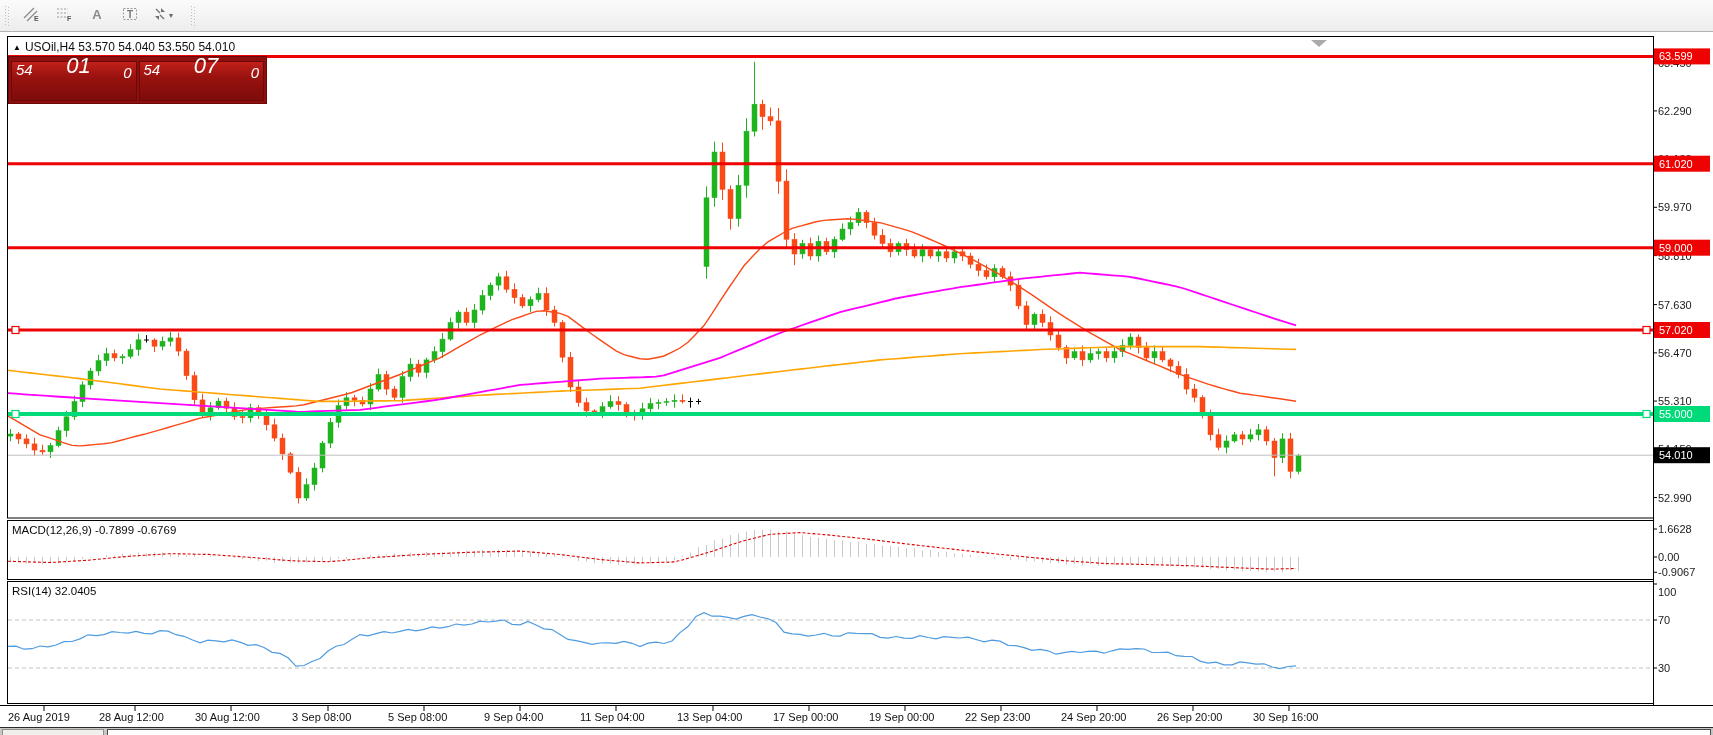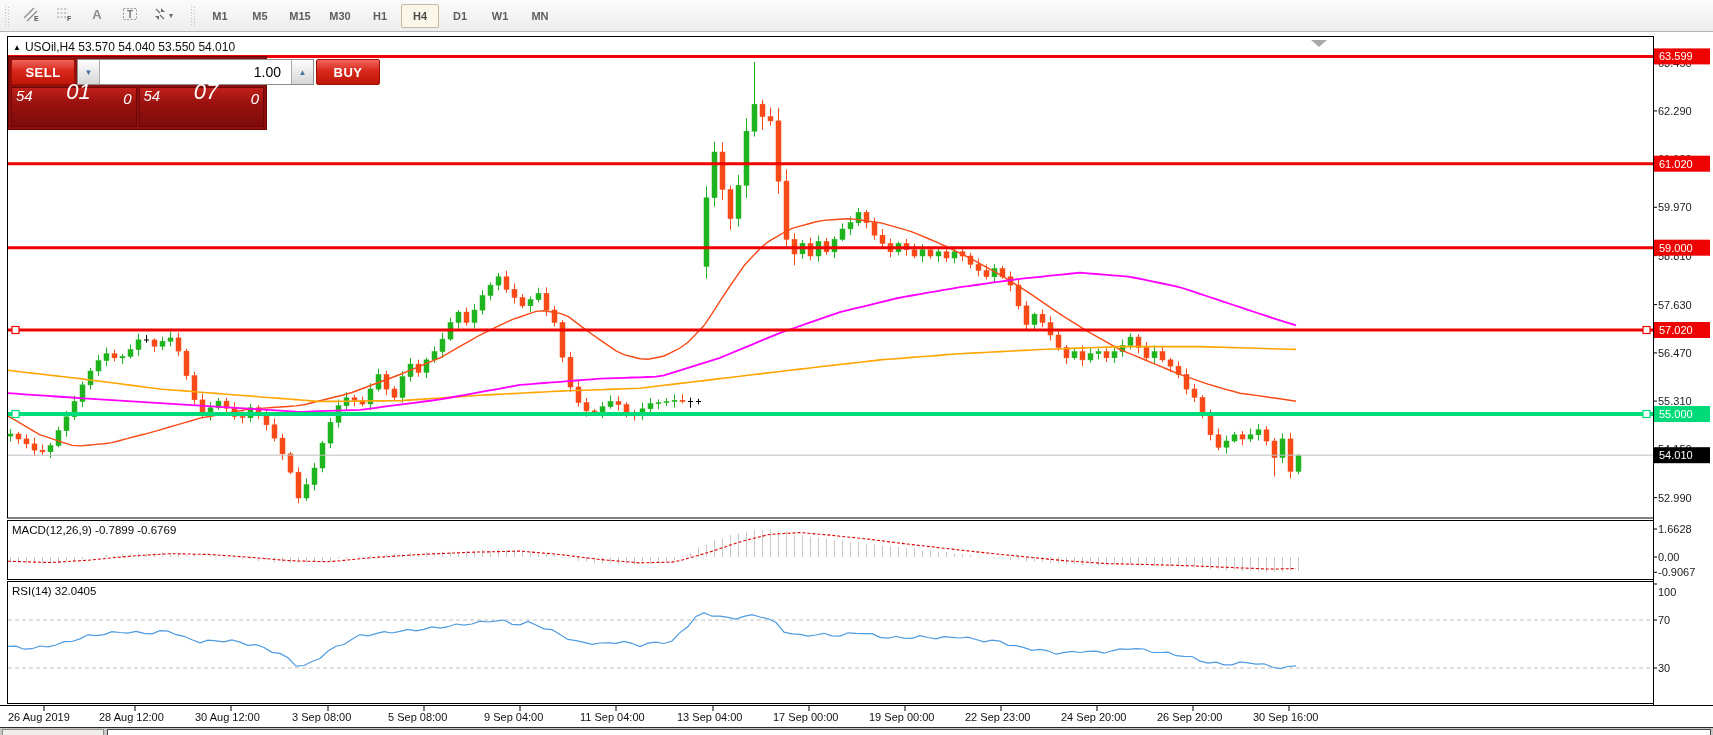--- a/index.html
+++ b/index.html
@@ -125,31 +125,20 @@
       <div class="tool-btn">
         <span><svg width="16" height="16" viewBox="0 0 16 16">
             <path d="M9 2 L13 6 L9 6 Z M13 2 L13 6 Z" fill="#6f6f6f"></path>
             <path d="M7 14 L3 10 L7 10 Z" fill="#6f6f6f"></path>
             <path d="M4 3 L8 7 M12 13 L8 9" stroke="#6f6f6f" stroke-width="1.2"></path>
           </svg></span>
         <span class="caret">▾</span>
       </div>
     </div>
   <div class="grip" style="margin-left:12px;"></div>
-  <div id="tf-host" style="display:flex;align-items:center;">
-      <div class="tf-btn">M1</div>
-      <div class="tf-btn">M5</div>
-      <div class="tf-btn">M15</div>
-      <div class="tf-btn">M30</div>
-      <div class="tf-btn">H1</div>
-      <div class="tf-btn active">H4</div>
-      <div class="tf-btn">D1</div>
-      <div class="tf-btn">W1</div>
-      <div class="tf-btn">MN</div>
-    </div>
 </div>
 
 <svg id="chart-svg" width="1713" height="735" viewBox="0 0 1713 735">
     <rect x="0" y="32" width="1713" height="695" fill="#ffffff"></rect>
     <g stroke="#000" fill="none" stroke-width="1">
       <rect x="7.5" y="36.5" width="1646" height="481.5"></rect>
       <rect x="7.5" y="520.5" width="1646" height="59"></rect>
       <rect x="7.5" y="581.5" width="1646" height="122"></rect>
       <line x1="0" y1="705.5" x2="1713" y2="705.5"></line>
       <line x1="1653.5" y1="36.5" x2="1653.5" y2="706"></line>
@@ -766,33 +755,20 @@
       <line x1="1289" y1="706" x2="1289" y2="711" stroke="#000"></line>
       <text x="1253" y="721" font-size="11" fill="#111">30 Sep 16:00</text>
     </g>
   </svg>
 
 <div class="symbol-line">
   <span class="tri">▲</span><span>USOil,H4  53.570 54.040 53.550 54.010</span>
 </div>
 
 <div class="trade-panel">
-  <div class="tp-row1">
-    <div class="btn-trade">SELL</div>
-    <div class="spinner">
-      <button class="spin-btn dn">
-        <span>▼</span>
-      </button>
-      <input class="vol-input" value="1.00" style="">
-      <button class="spin-btn up">
-        <span>▲</span>
-      </button>
-    </div>
-    <div class="btn-trade">BUY</div>
-  </div>
   <div class="tp-row2">
     <div class="price-box">
       <span class="sm">54</span>
       <span class="big">01</span>
       <span class="sup">0</span>
     </div>
     <div class="price-box">
       <span class="sm">54</span>
       <span class="big">07</span>
       <span class="sup">0</span>

